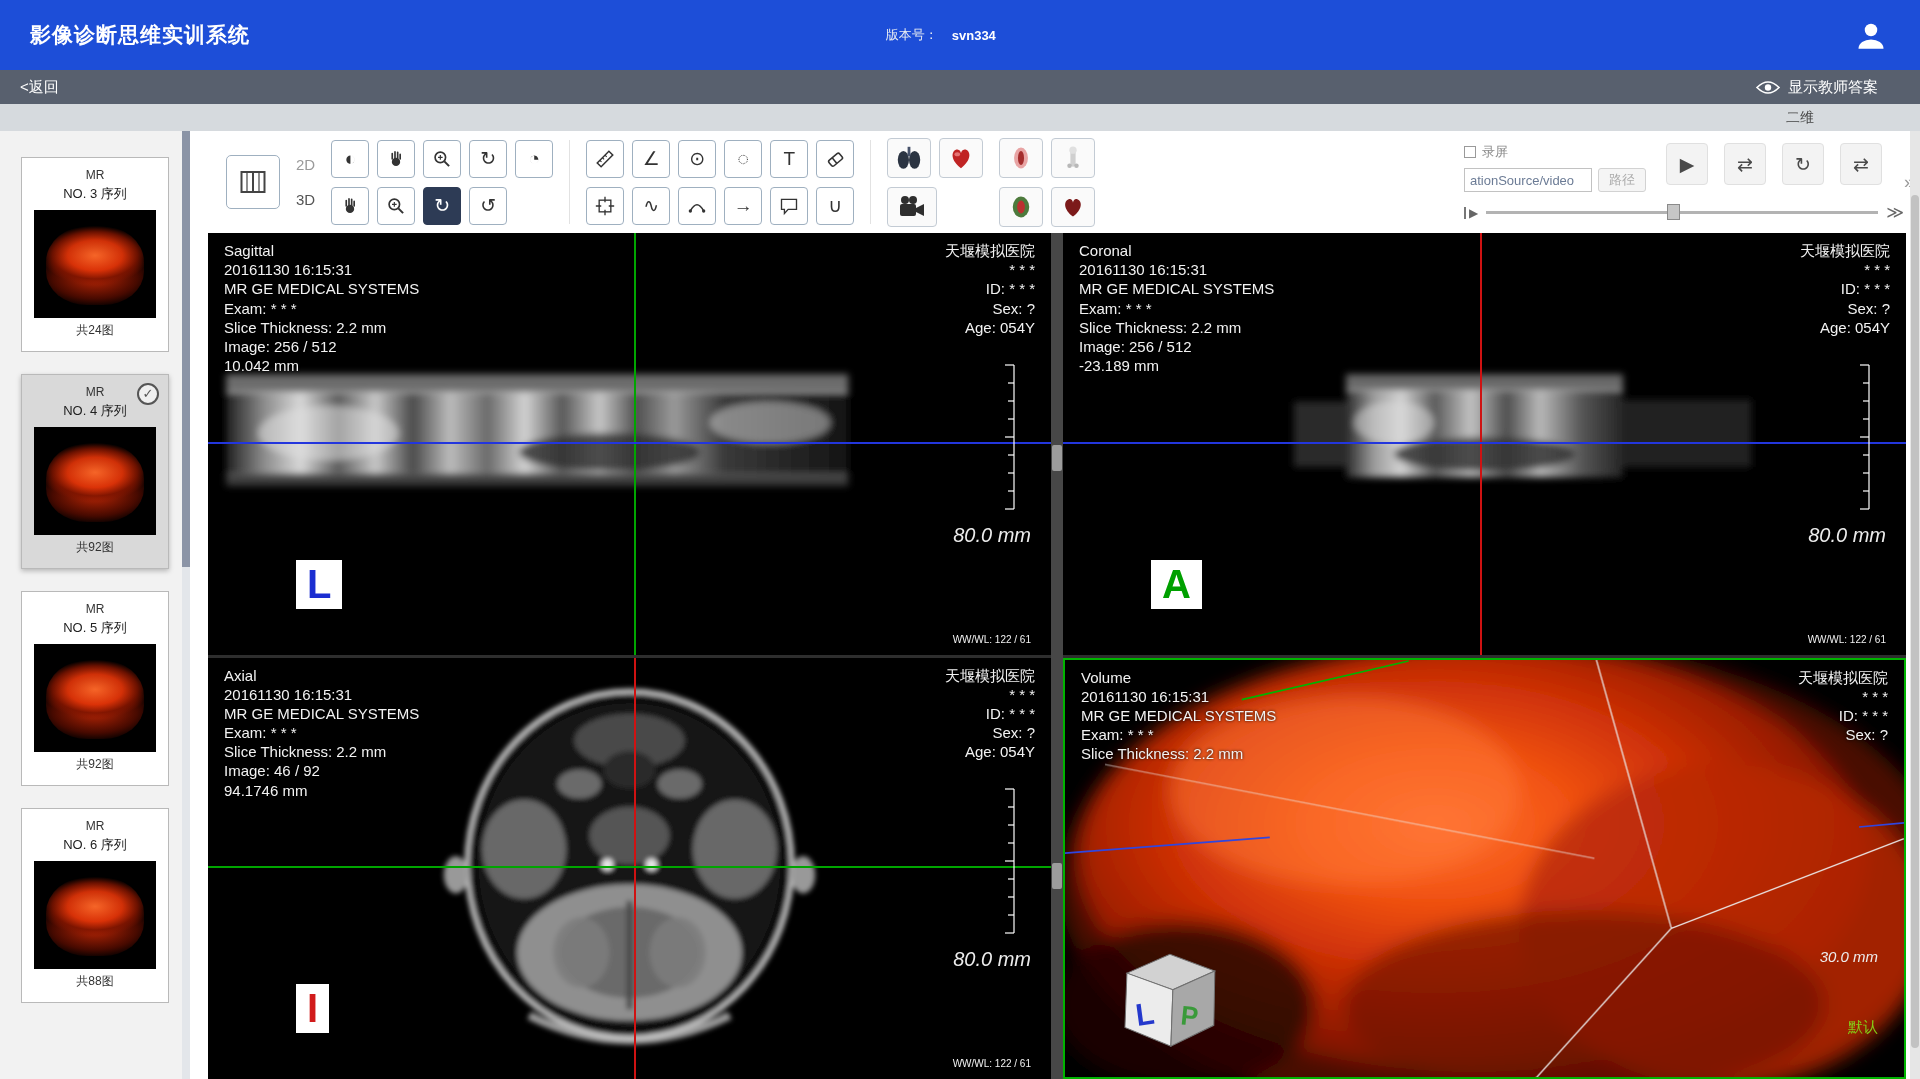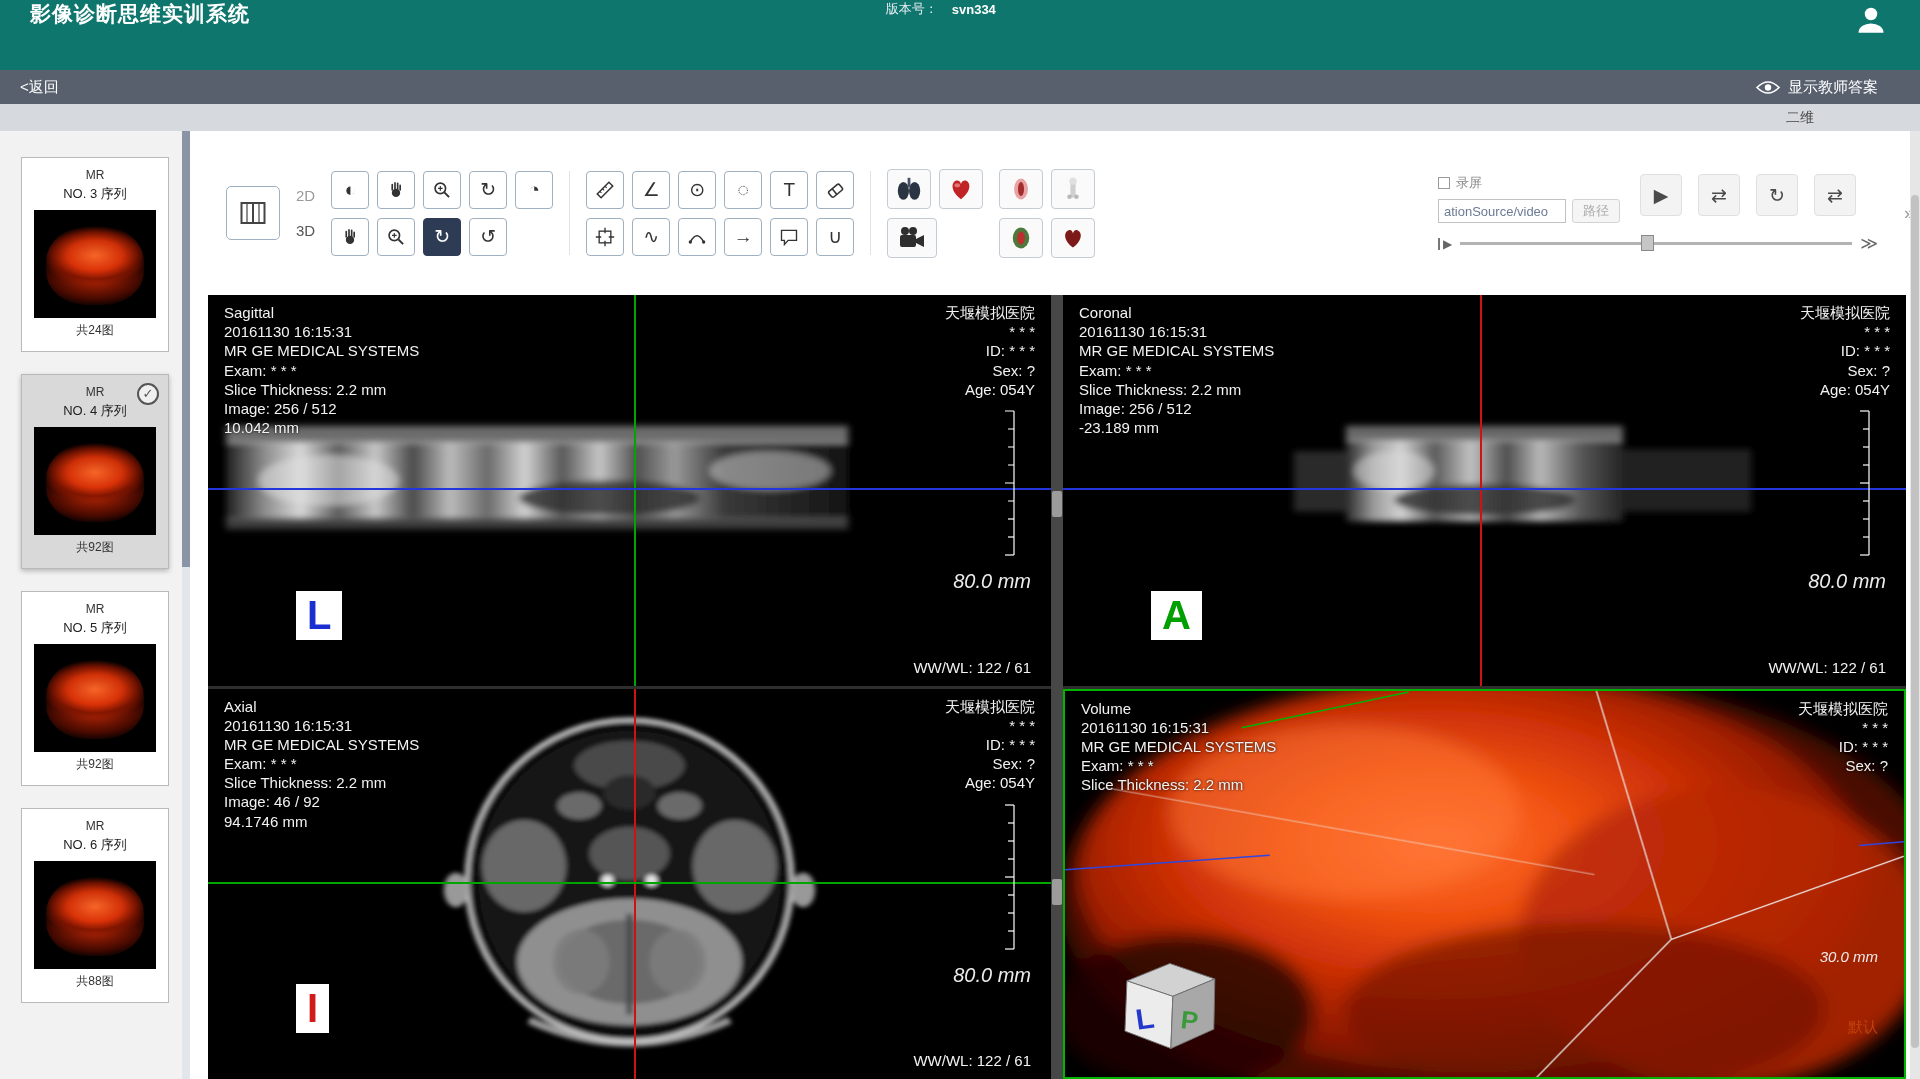--- a/index.html
+++ b/index.html
@@ -1,20 +1,20 @@
 <!DOCTYPE html>
 <html><head>
 <meta charset="utf-8">
 <style>
   * { margin:0; padding:0; box-sizing:border-box; }
   html,body { width:1920px; height:1079px; overflow:hidden; }
   body { font-family:"Liberation Sans", sans-serif; background:#000; position:relative; }
 
   
-  .header { height:70px; background:#0f766e; display:flex; align-items:flex-start; padding:0 30px; position:relative; color:#fff; }
+  .header { height:70px; background:#1d4ed8; display:flex; align-items:center; padding:0 30px; position:relative; color:#fff; }
   .header-title { font-size:21px; font-weight:bold; letter-spacing:1px; }
   .version { position:absolute; left:49%; transform:translateX(-50%); display:flex; gap:14px; align-items:center; font-size:13px; color:#e8ecf2; }
   .version b { font-weight:bold; color:#fff; }
   .user-icon { margin-left:auto; width:38px; height:38px; display:flex; align-items:center; justify-content:center; }
 
   
   .subheader { height:34px; background:#58606e; display:flex; align-items:center; padding:0 20px; color:#fff; }
   .back-link { font-size:15px; cursor:pointer; }
   .show-answer { margin-left:auto; display:flex; align-items:center; gap:8px; font-size:15px; padding-right:22px; cursor:pointer; }
 
@@ -41,21 +41,21 @@
       radial-gradient(ellipse 72% 44% at 50% 66%, rgba(205,42,6,.9), rgba(95,13,0,.75) 60%, rgba(0,0,0,0) 85%);
     border-radius:46% 46% 42% 42%; }
   .check-badge { position:absolute; top:8px; right:9px; width:22px; height:22px; border:2px solid #555; border-radius:50%; color:#555; font-size:13px; line-height:18px; text-align:center; background:rgba(255,255,255,.6); }
   .sb-scroll { position:absolute; right:0; top:0; bottom:0; width:8px; background:#e3e6ea; }
   .sb-scroll .sb-thumb { position:absolute; top:0; left:0; width:8px; height:46%; background:#8b94a6; }
 
   
   .main { flex:1; display:flex; flex-direction:column; background:#fff; min-width:0; }
 
   
-  .toolbar { height:164px; display:flex; align-items:center; gap:16px; padding:0 42px 0 36px; position:relative; flex:none; }
+  .toolbar { height:102px; display:flex; align-items:center; gap:16px; padding:0 16px 0 36px; position:relative; flex:none; }
   .tb-layout { width:54px; height:54px; border:1px solid #9fb0c0; border-radius:5px; background:#fff; display:flex; align-items:center; justify-content:center; cursor:pointer; }
   .tb-dim { display:flex; flex-direction:column; gap:18px; align-items:flex-end; font-size:15px; }
   .tb-dim .d2 { color:#9a9a9a; } .tb-dim .d3 { color:#555; }
   .tb-rows { display:flex; flex-direction:column; gap:9px; }
   .tb-row { display:flex; gap:8px; }
   .tb-btn { width:38px; height:38px; border:1px solid #9fb0c0; border-radius:4px; background:#fff; display:flex; align-items:center; justify-content:center; font-size:19px; color:#333; cursor:pointer; }
   .tb-btn.active { background:#2d3b55; border-color:#2d3b55; color:#fff; }
   .tb-btn svg { display:block; }
   .tb-sep { width:1px; height:84px; background:#e2e2e2; flex:none; }
   .tb-preset { width:44px; height:40px; border:1px solid #c3cbd4; border-radius:4px; background:#fafafa; display:flex; align-items:center; justify-content:center; cursor:pointer; }
@@ -93,23 +93,23 @@
   .vline { top:0; bottom:0; width:2px; }
   .hline { left:0; right:0; height:2px; }
   .c-green { background:#00a500; } .c-blue { background:#2336dd; } .c-red { background:#cf1212; }
 
   .meta { position:absolute; top:8px; z-index:3; color:#f2f2f2; font-size:15px; line-height:1.28; text-shadow:0 0 3px #000; }
   .meta-l { left:16px; } .meta-r { right:16px; text-align:right; }
   .orient { position:absolute; left:88px; bottom:46px; z-index:3; background:#fff; padding:0 11px; font-size:40px; font-weight:bold; line-height:1.22; }
   .o-blue { color:#1b2ed1; } .o-green { color:#00a000; } .o-red { color:#d11b1b; }
   .ruler { position:absolute; right:34px; top:calc(50% - 80px); z-index:3; }
   .scale-label { position:absolute; right:20px; top:calc(50% + 80px); z-index:3; color:#ececec; font-size:20px; font-style:italic; }
-  .wwwl { position:absolute; right:20px; bottom:10px; z-index:3; color:#f2f2f2; font-size:15px; }
+  .wwwl { position:absolute; right:20px; bottom:10px; z-index:3; color:#f2f2f2; font-size:10px; }
   .vol-scale { position:absolute; right:26px; bottom:112px; z-index:3; color:#ececec; font-size:15px; font-style:italic; }
-  .vol-default { position:absolute; right:26px; bottom:40px; z-index:3; color:#c2410c; font-size:15px; }
+  .vol-default { position:absolute; right:26px; bottom:40px; z-index:3; color:#84cc16; font-size:15px; }
 
   
   .page-scroll { position:absolute; right:0; top:131px; bottom:0; width:10px; background:#e6e6e6; z-index:20; }
   .page-scroll .thumb { position:absolute; top:6%; left:1px; width:8px; height:90%; background:#c2c2c2; border-radius:4px; }
 </style>
 </head>
 <body>
 
 <div class="header">
   <span class="header-title">影像诊断思维实训系统</span>

